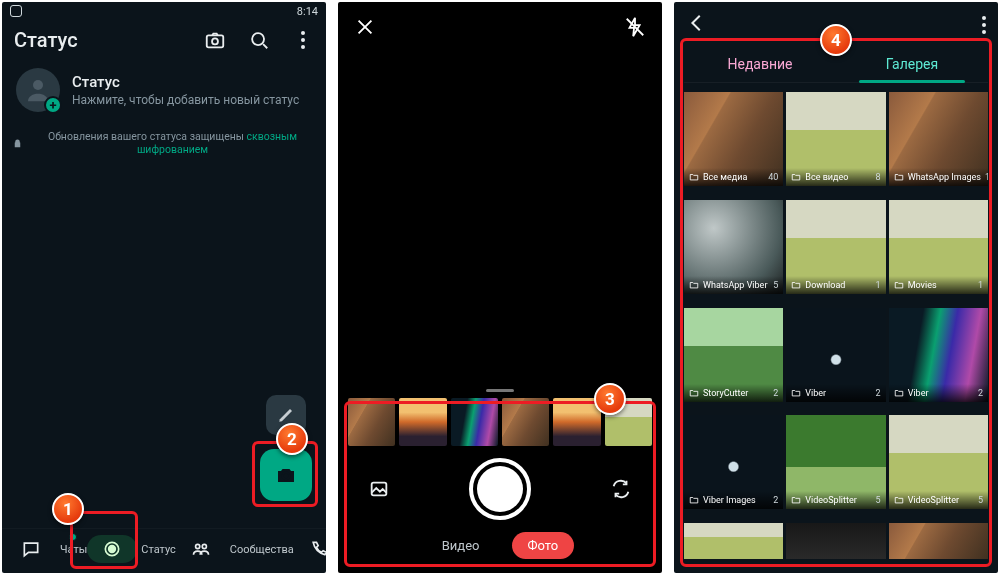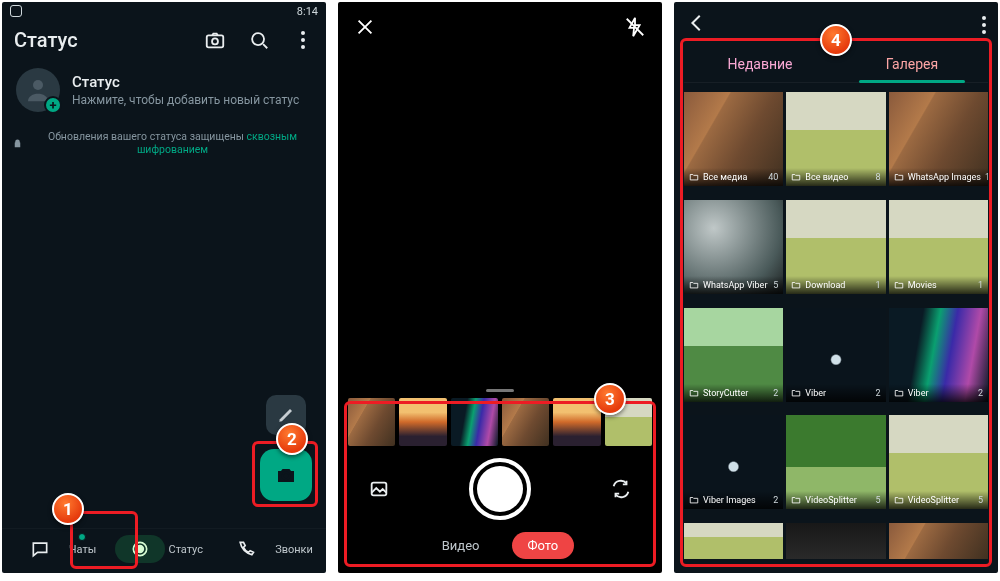--- a/index.html
+++ b/index.html
@@ -57,21 +57,21 @@
   .shutter{width:62px;height:62px;border-radius:50%;border:4px solid #fff;display:flex;align-items:center;justify-content:center}
   .shutter div{width:46px;height:46px;border-radius:50%;background:#fff}
   .modes{display:flex;justify-content:center;gap:16px;padding:8px 0 14px}
   .mode{padding:6px 16px;border-radius:16px;font-size:13px;color:#bfc7cc}
   .mode.active{background:#ef4444;color:#fff}
   
   .p3 .top3{display:flex;justify-content:space-between;align-items:center;padding:10px 12px 4px}
   .p3 .top3 svg{width:22px;height:22px;stroke:#e9edef;fill:none;stroke-width:2.2}
   .seg{display:flex;margin:4px 10px 6px;border-bottom:1px solid rgba(255,255,255,.05)}
   .seg div{flex:1;text-align:center;padding:10px 0;font-size:14px;color:#f9a8d4;position:relative}
-  .seg div.on{color:#fca5a5}
+  .seg div.on{color:#5eead4}
   .seg div.on::after{content:"";position:absolute;left:15%;right:15%;bottom:-1px;height:3px;background:#00a884;border-radius:2px}
   .gal{flex:1;padding:3px 10px;display:grid;grid-template-columns:repeat(3,1fr);gap:3px;overflow:hidden}
   .fold{position:relative;height:94px;background:#1f2c34}
   .fold .meta{position:absolute;left:0;right:0;bottom:0;padding:4px 5px;display:flex;align-items:center;gap:4px;font-size:9px;color:#fff;background:linear-gradient(transparent,rgba(0,0,0,.78));white-space:nowrap;overflow:hidden}
   .fold .meta .cnt{margin-left:auto;color:#cfd8dc;font-size:9px}
   .fold .meta svg{width:10px;height:10px;stroke:#fff;fill:none;stroke-width:2;flex:0 0 auto}
   .fold.half{height:36px}
   
   .cov-brick{background:linear-gradient(120deg,#8a5a3c 0%,#b37a4a 30%,#9c6a42 31%,#6e4a30 60%,#403020 100%)}
   .cov-cows{background:linear-gradient(#d6d8c2 0 40%,#b0bf6a 40% 100%);position:relative}
@@ -164,20 +164,30 @@
             <svg viewBox="0 0 24 24">
               <circle cx="12" cy="12" r="4"></circle>
               <circle cx="12" cy="12" r="8" fill="none"></circle>
             </svg>
           </div>
       <span>Статус</span>
     </div>
     <div class="tab">
       <div class="tic">
             <svg viewBox="0 0 24 24">
+              <circle cx="8" cy="9" r="2.5"></circle>
+              <circle cx="16" cy="9" r="2.5"></circle>
+              <path d="M3 19c0-3 2.5-4.5 5-4.5S13 16 13 19M11 19c0-3 2.5-4.5 5-4.5S21 16 21 19"></path>
+            </svg>
+          </div>
+      <span>Сообщества</span>
+    </div>
+    <div class="tab">
+      <div class="tic">
+            <svg viewBox="0 0 24 24">
               <path d="M5 4c1 5 5 12 14 15l2-3-4-2-2 2c-3-1-5-4-6-6l2-2-2-4z"></path>
             </svg>
           </div>
       <span>Звонки</span>
     </div>
   </div>
 
   <div class="anno" style="left:68px;bottom:4px;width:68px;height:58px"></div>
   <div class="badge" style="left:50px;bottom:48px">1</div>
   <div class="anno" style="right:8px;bottom:66px;width:66px;height:66px"></div>

